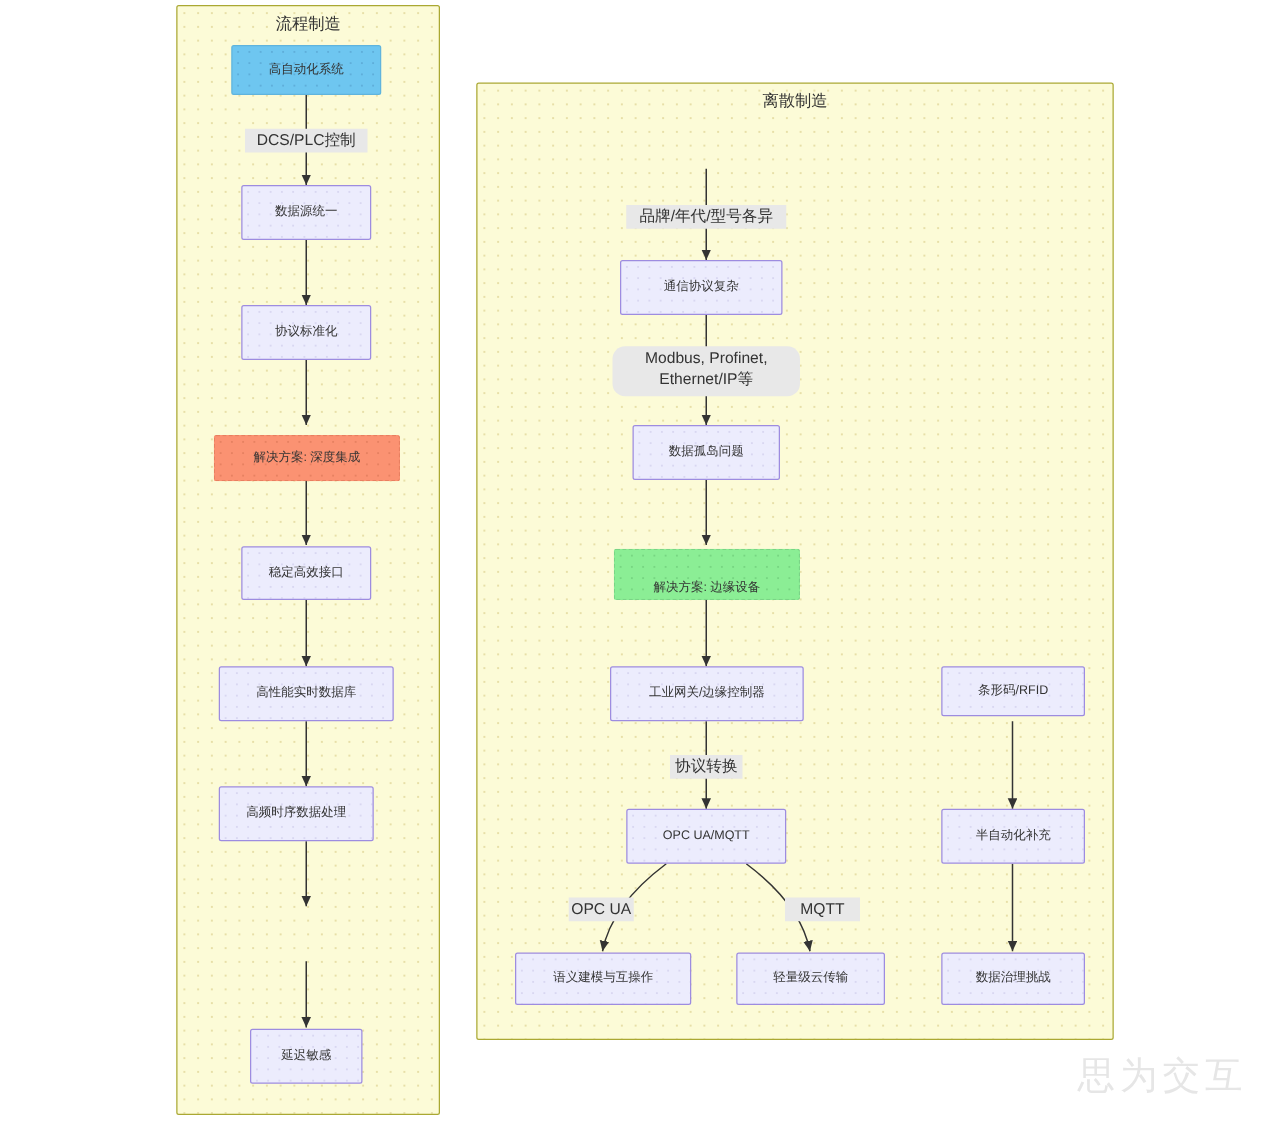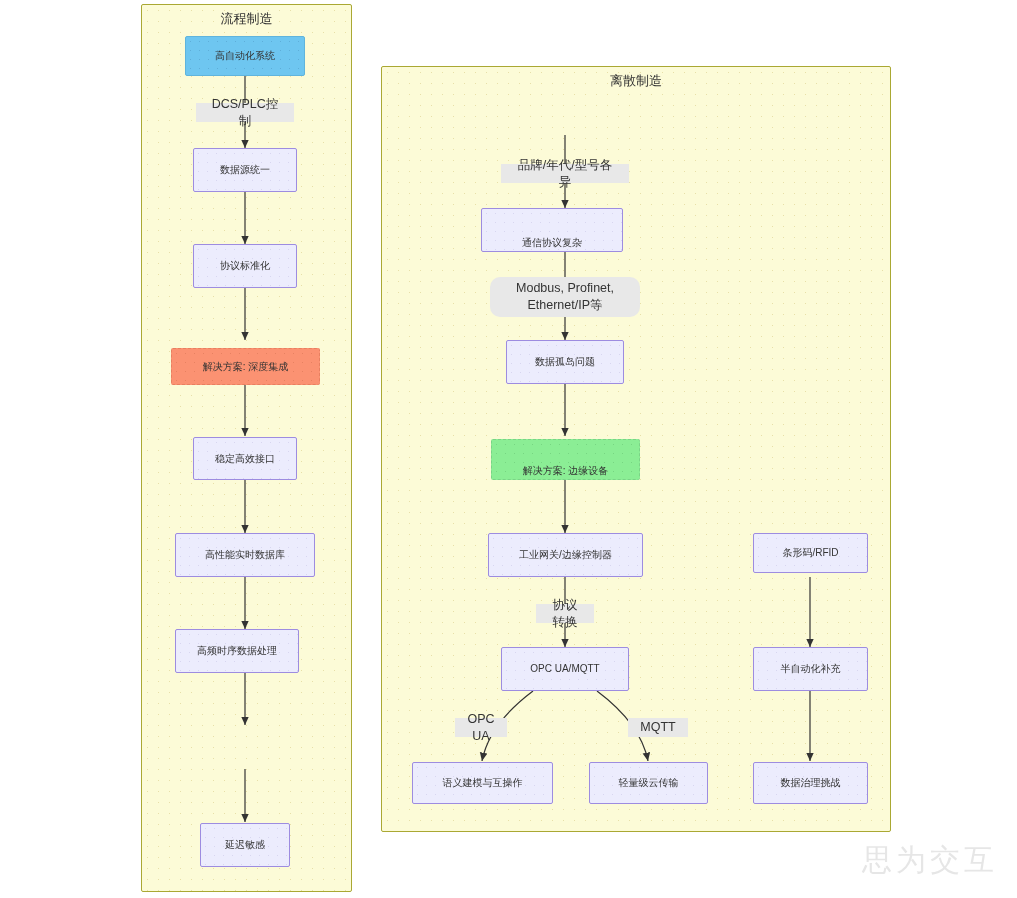--- a/index.html
+++ b/index.html
@@ -75,28 +75,28 @@
   }
   .node.n-green {
     background-color: #8bee95;
     border: 1px dashed #7ad486;
     background-image: radial-gradient(rgba(40,120,55,0.2) 0.9px, transparent 0.9px);
   }
   .edge-label {
     position: absolute;
     box-sizing: border-box;
     display: flex;
-    align-items: center;
+    align-items: flex-start;
     justify-content: center;
     text-align: center;
     font-size: 12.5px;
     line-height: 17px;
     color: #333333;
     background: #e8e8e8;
-    padding: 1px 14px;
+    padding: 1px 2px;
     white-space: pre-line;
   }
   .watermark {
     position: absolute;
     font-size: 30px;
     color: rgba(130,130,130,0.20);
     letter-spacing: 4px;
     font-family: "DejaVu Sans", sans-serif;
     user-select: none;
   }
@@ -172,21 +172,21 @@
   <div class="node n-default" style="left:175px; top:629px; width:124px; height:44px;">
     <span>高频时序数据处理</span>
   </div>
 
 
   <div class="node n-default" style="left:200px; top:823px; width:90px; height:44px;">
     <span>延迟敏感</span>
   </div>
 
 
-  <div class="node n-default" style="left:481px; top:208px; width:142px; height:44px;align-items:flex-end;">
+  <div class="node n-default" style="left:496px; top:208px; width:130px; height:44px;">
     <span>通信协议复杂</span>
   </div>
 
   <div class="node n-default" style="left:506px; top:340px; width:118px; height:44px;">
     <span>数据孤岛问题</span>
   </div>
 
   <div class="node n-green" style="left:491px; top:439px; width:149px; height:41px;align-items:flex-end;">
     <span>解决方案: 边缘设备</span>
   </div>

